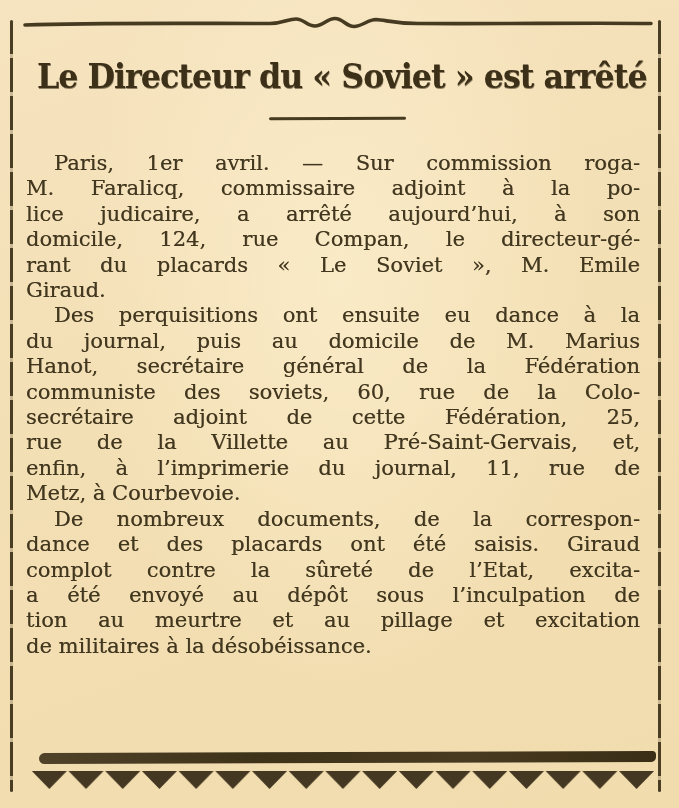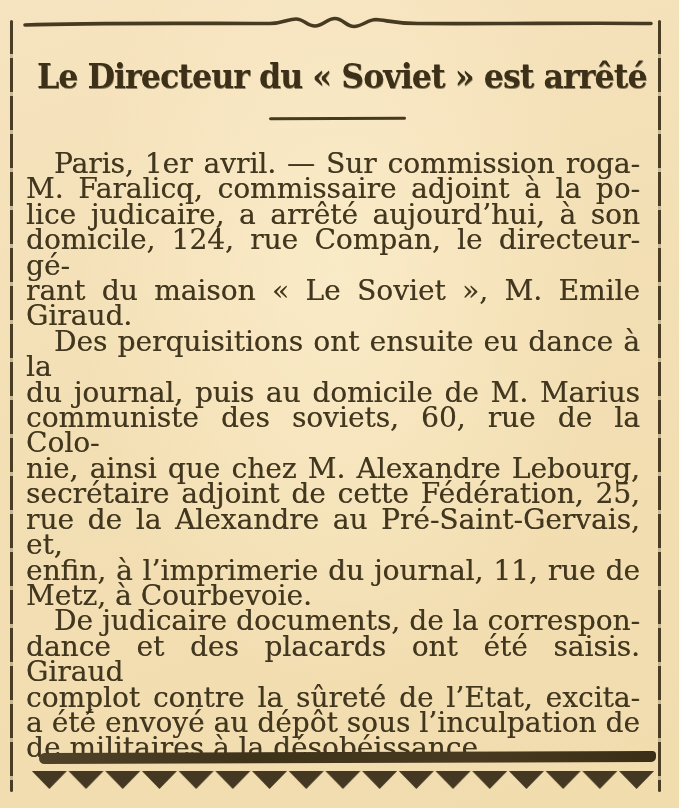--- a/index.html
+++ b/index.html
@@ -60,21 +60,21 @@
     background: #463a21;
     border-radius: 2px;
     transform: rotate(-0.3deg);
   }
   .article-body {
     position: absolute;
     left: 26px;
     top: 151px;
     width: 614px;
     color: #41361e;
-    font-size: 28px;
+    font-size: 21px;
     line-height: 25.4px;
     text-shadow: 0.35px 0.35px 0 rgba(65,54,30,0.6);
   }
   .para { margin: 0; }
   .line {
     display: block;
     text-align: justify;
     text-align-last: justify;
   }
   .line.indent { text-indent: 28px; }
@@ -120,38 +120,39 @@
     <span class="inner">Le Directeur du « Soviet » est arrêté</span>
   </div>
   <div class="headline-underline"></div>
 
   <div class="article-body">
     <p class="para">
       <span class="line indent">Paris, 1er avril. — Sur commission roga-</span>
       <span class="line">M. Faralicq, commissaire adjoint à la po-</span>
       <span class="line">lice judicaire, a arrêté aujourd’hui, à son</span>
       <span class="line">domicile, 124, rue Compan, le directeur-gé-</span>
-      <span class="line">rant du maison « Le Soviet », M. Emile</span>
+      <span class="line">rant du placards « Le Soviet », M. Emile</span>
       <span class="line short">Giraud.</span>
     </p>
     <p class="para">
       <span class="line indent">Des perquisitions ont ensuite eu dance à la</span>
       <span class="line">du journal, puis au domicile de M. Marius</span>
+      <span class="line">Hanot, secrétaire général de la Fédération</span>
       <span class="line">communiste des soviets, 60, rue de la Colo-</span>
-      <span class="line">nie, ainsi que chez M. Alexandre Lebourg,</span>
       <span class="line">secrétaire adjoint de cette Fédération, 25,</span>
-      <span class="line">rue de la Alexandre au Pré-Saint-Gervais, et,</span>
+      <span class="line">rue de la Villette au Pré-Saint-Gervais, et,</span>
       <span class="line">enfin, à l’imprimerie du journal, 11, rue de</span>
       <span class="line short">Metz, à Courbevoie.</span>
     </p>
     <p class="para">
-      <span class="line indent">De judicaire documents, de la correspon-</span>
+      <span class="line indent">De nombreux documents, de la correspon-</span>
       <span class="line">dance et des placards ont été saisis. Giraud</span>
       <span class="line">complot contre la sûreté de l’Etat, excita-</span>
       <span class="line">a été envoyé au dépôt sous l’inculpation de</span>
+      <span class="line">tion au meurtre et au pillage et excitation</span>
       <span class="line short">de militaires à la désobéissance.</span>
     </p>
   </div>
 
   <div class="bottom-bar"></div>
   <svg class="sawtooth" viewBox="0 0 624 22" aria-hidden="true">
     <defs>
       <pattern id="tri" width="36.7" height="22" patternUnits="userSpaceOnUse">
         <polygon points="0.8,1 35.9,1 18.35,19" fill="#443822"></polygon>
       </pattern>

